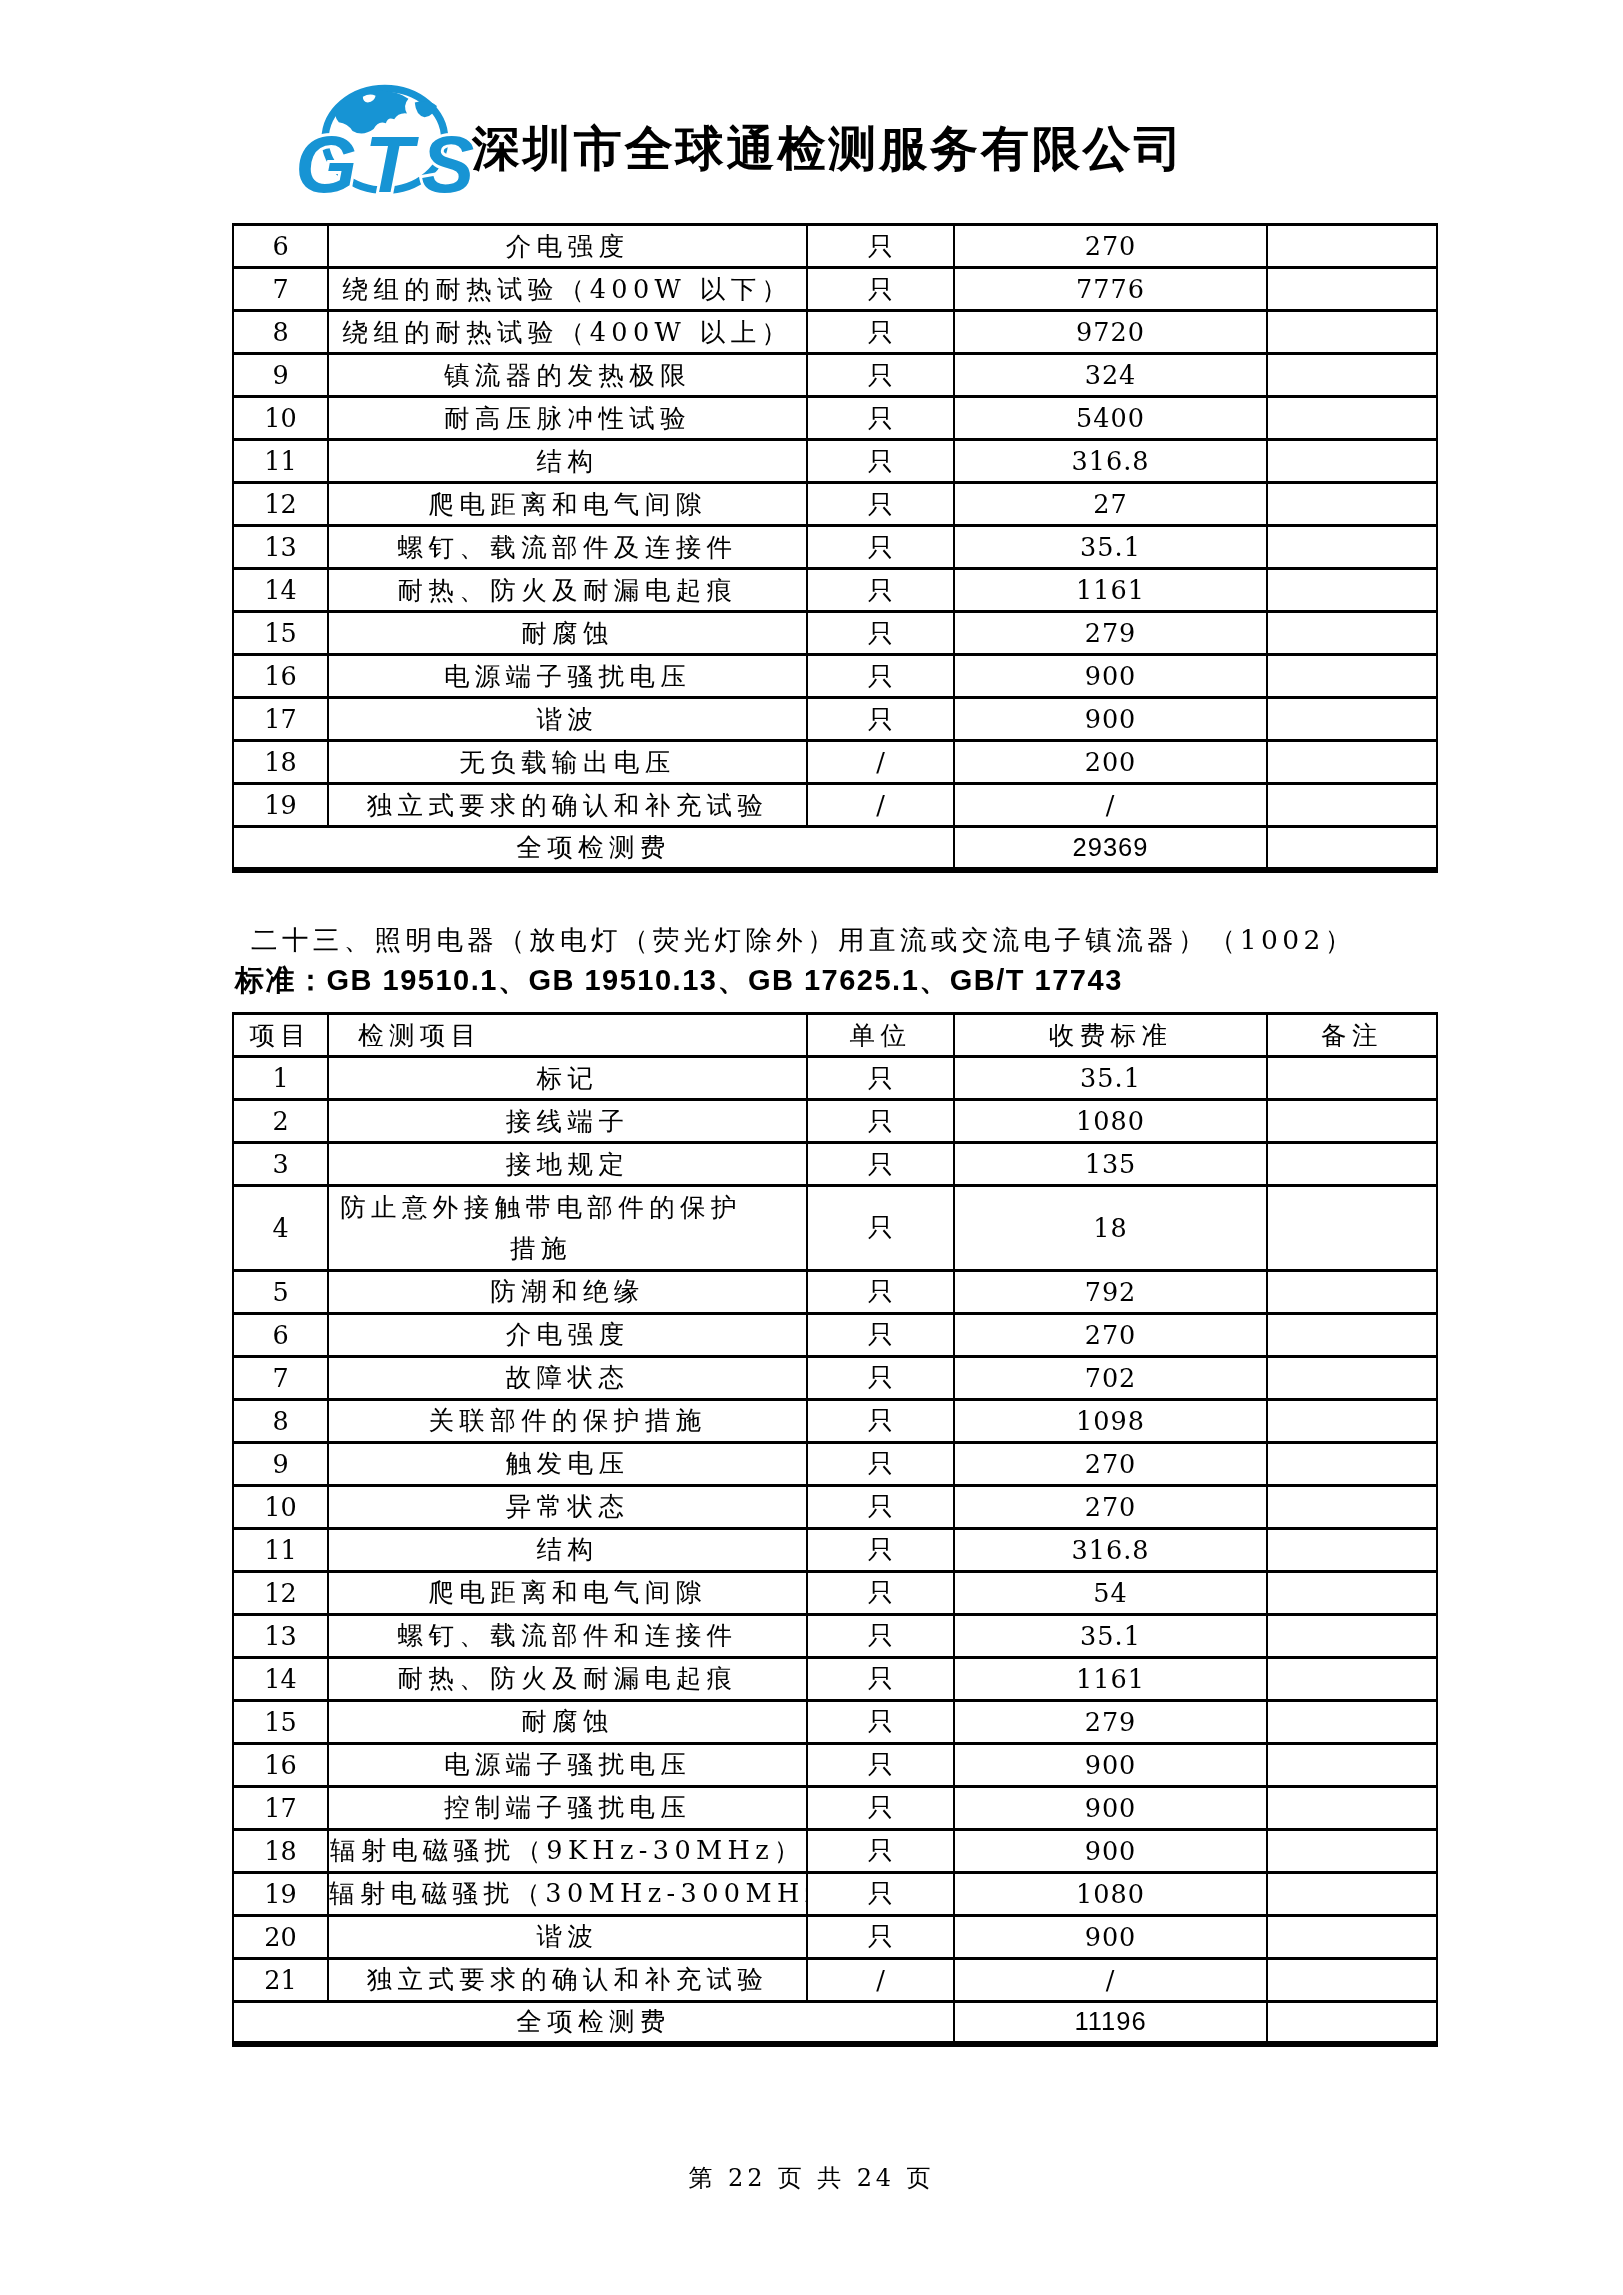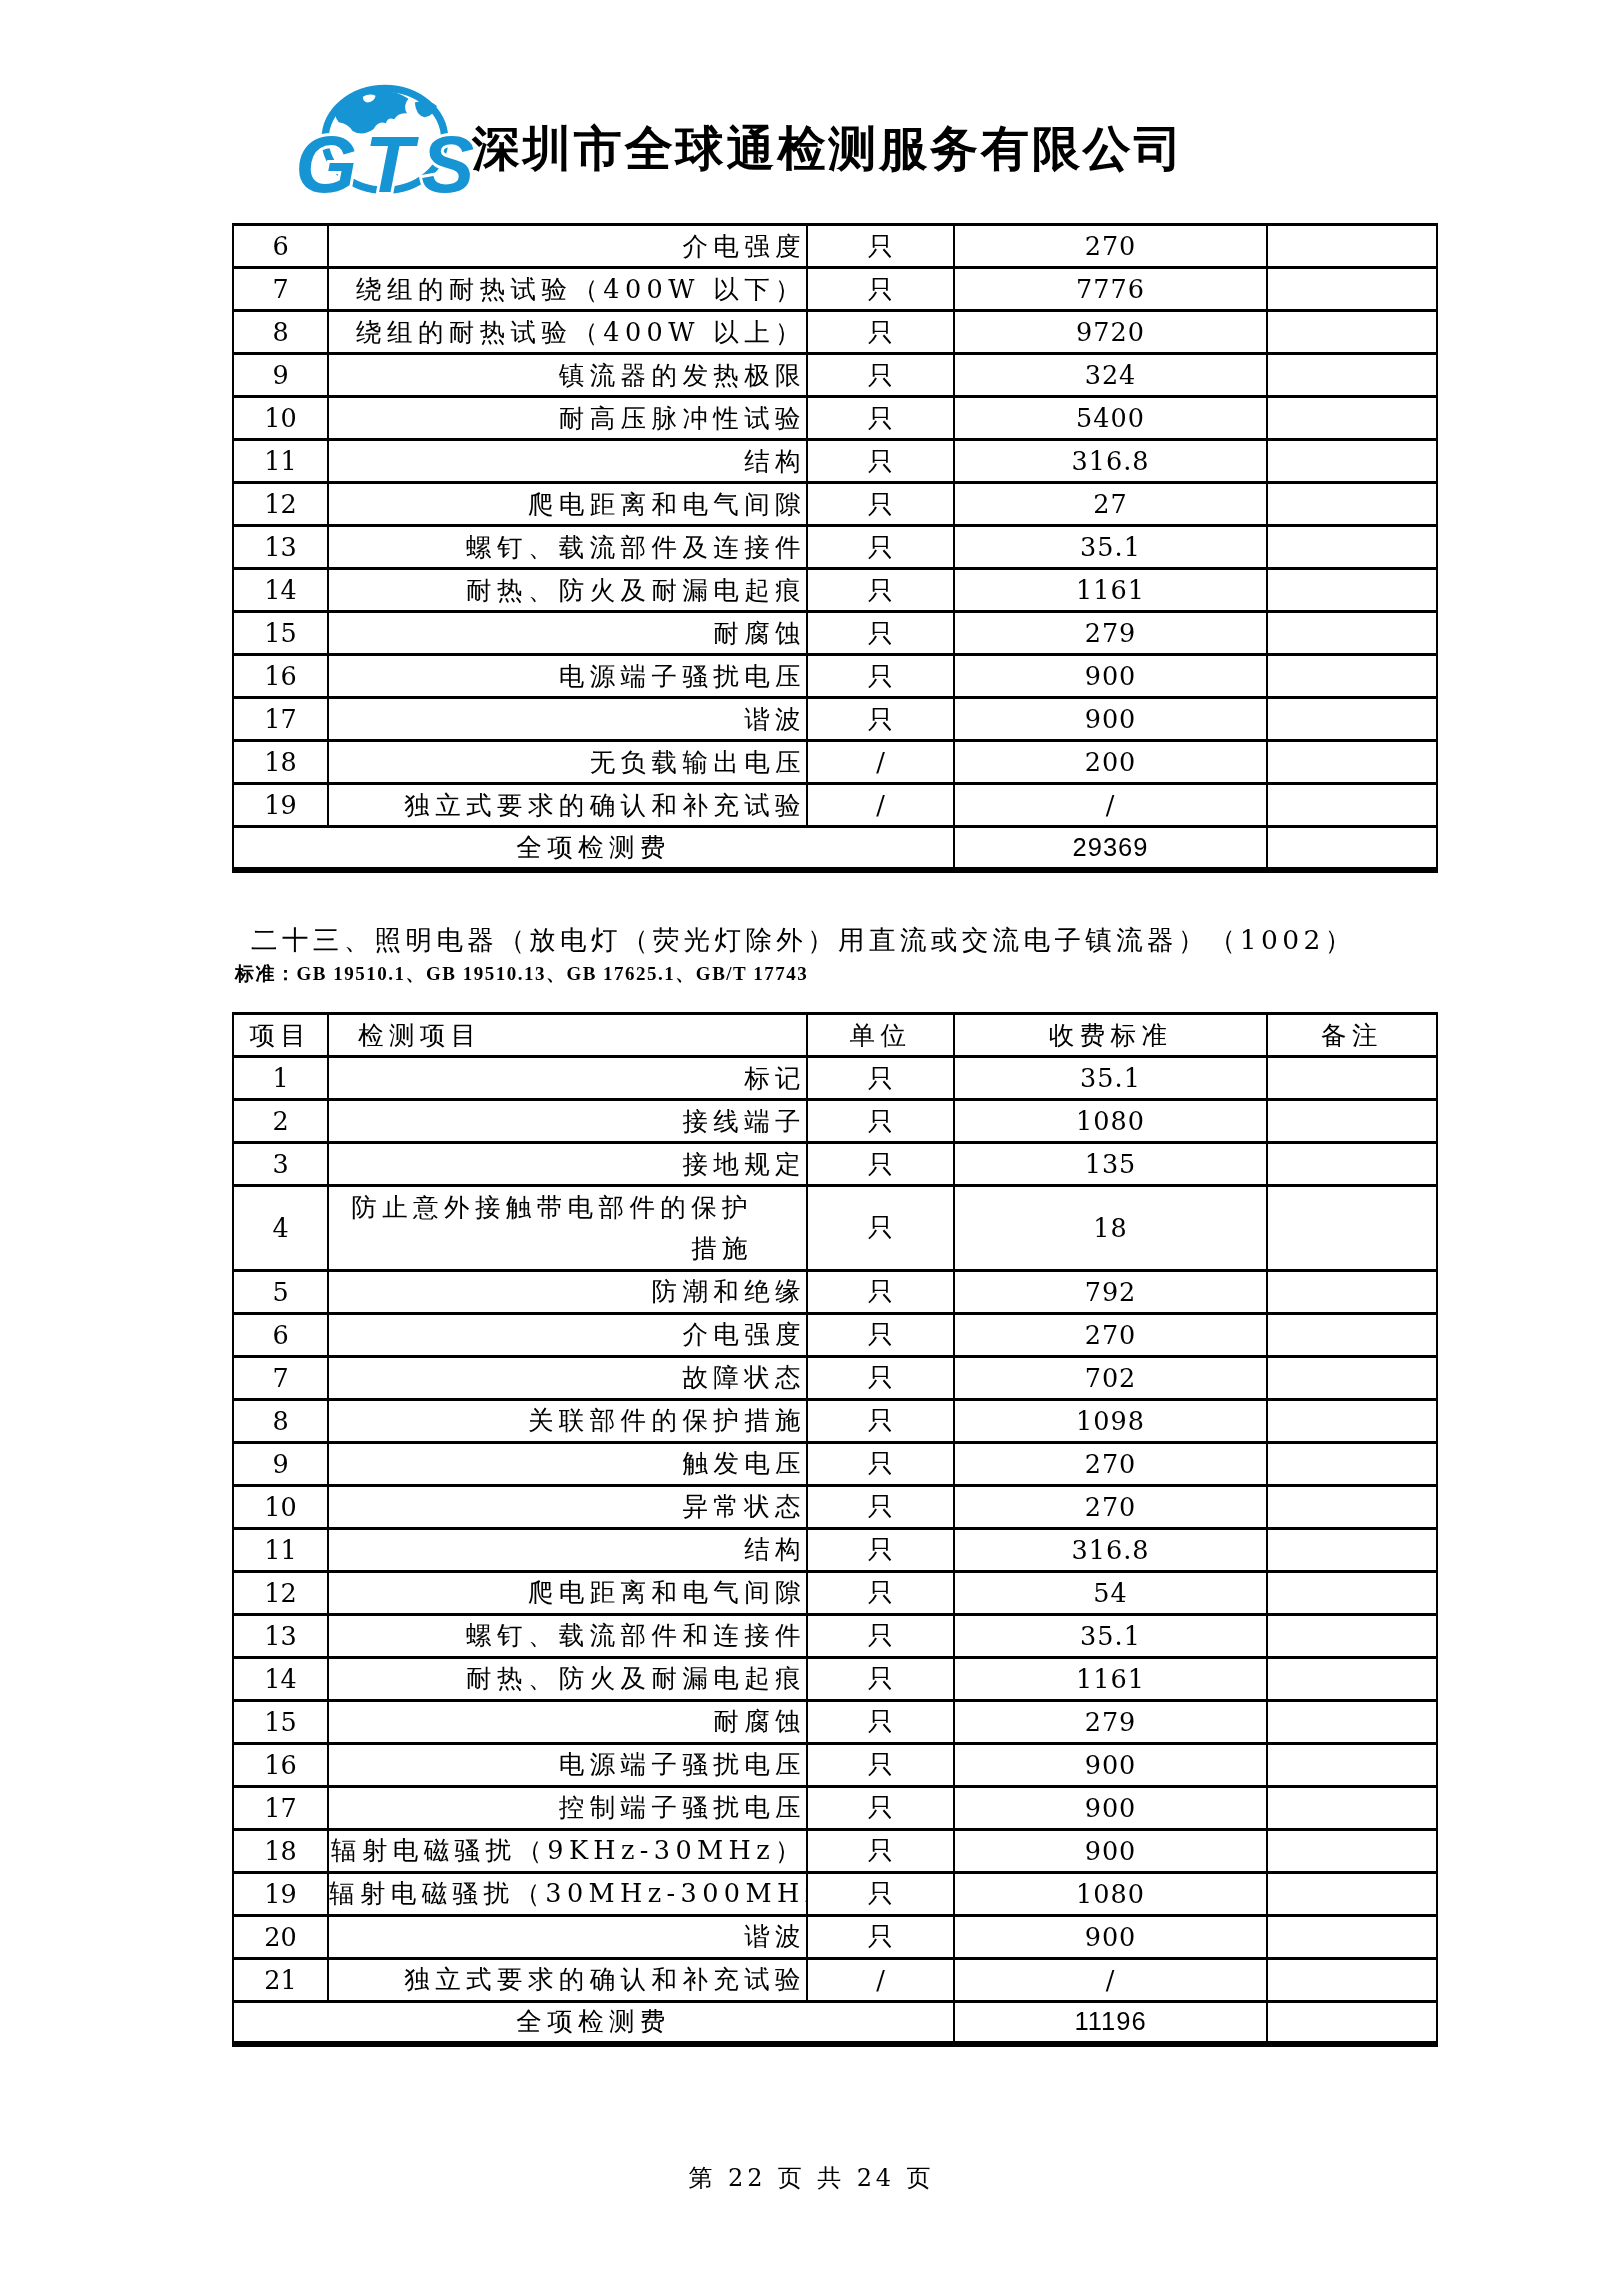--- a/index.html
+++ b/index.html
@@ -29,21 +29,21 @@
     border:2px solid #000;border-top-width:3.4px;border-bottom-width:3.4px;
     vertical-align:middle;font-size:25.5px;font-weight:normal;
     padding:0;overflow:hidden;
   }
   table.fee-table tr{height:43px;}
   tr.header-row{height:39px;}
   tr.tall-row{height:80px;}
   tr.total-row{height:47px;}
   .c-no{text-align:center;font-size:24.5px;}
   .c-item{
-    text-align:right;padding-left:13.7px;letter-spacing:5.4px;
+    text-align:center;padding-left:13.7px;letter-spacing:5.4px;
     white-space:nowrap;
     margin-left:40px;
   }
   .c-item.wrap{white-space:normal;padding-right:53px;line-height:1.6;}
   .c-unit{text-align:center;font-size:26.5px;}
   .c-fee{text-align:center;font-size:24.5px;letter-spacing:1px;}
   .c-note{text-align:center;}
   .th-cell{text-align:center;letter-spacing:5.4px;}
   .th-cell.th-item{text-align:left;padding-left:29px;}
   .total-label{text-align:center;letter-spacing:5.4px;}
@@ -54,22 +54,22 @@
   }
   #table1{top:223px;}
   #table2{top:1012px;}
   
   .section-title{
     position:absolute;left:251px;top:922px;
     font-size:26.5px;letter-spacing:4.4px;white-space:nowrap;
   }
   .standards-line{
     position:absolute;left:235px;top:961px;
-    font-size:19px;letter-spacing:1.5px;white-space:nowrap;
-    font-family:Liberation Serif, serif;font-weight:bold;
+    font-size:29px;letter-spacing:1.5px;white-space:nowrap;
+    font-family:Liberation Sans, sans-serif;font-weight:bold;
   }
   
   .page-footer{
     position:absolute;left:0;top:2162px;width:100%;
     text-align:center;font-size:24px;letter-spacing:3.9px;
   }
 </style>
 </head>
 <body>
 

